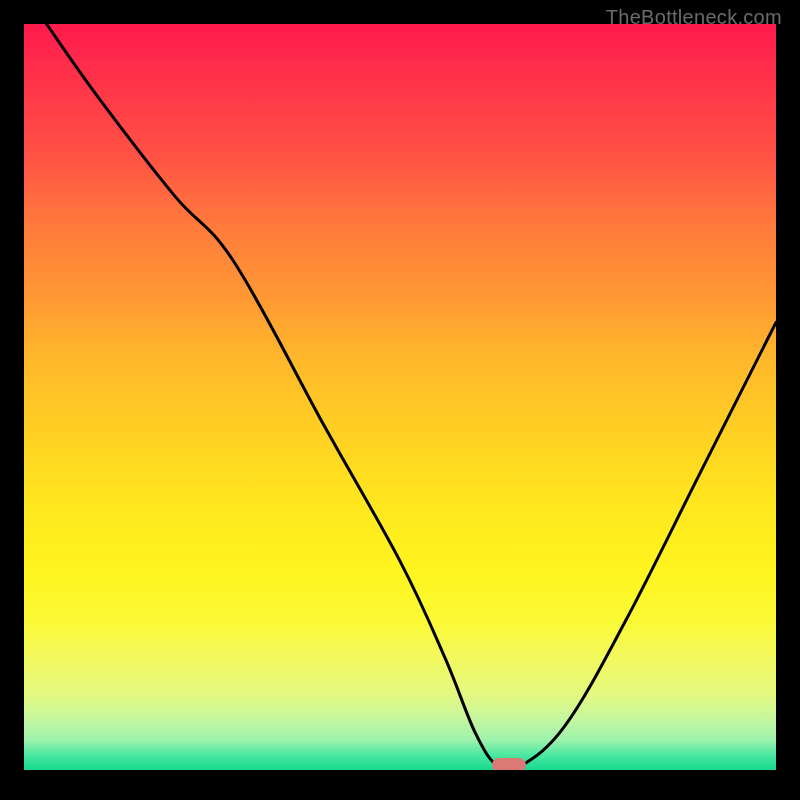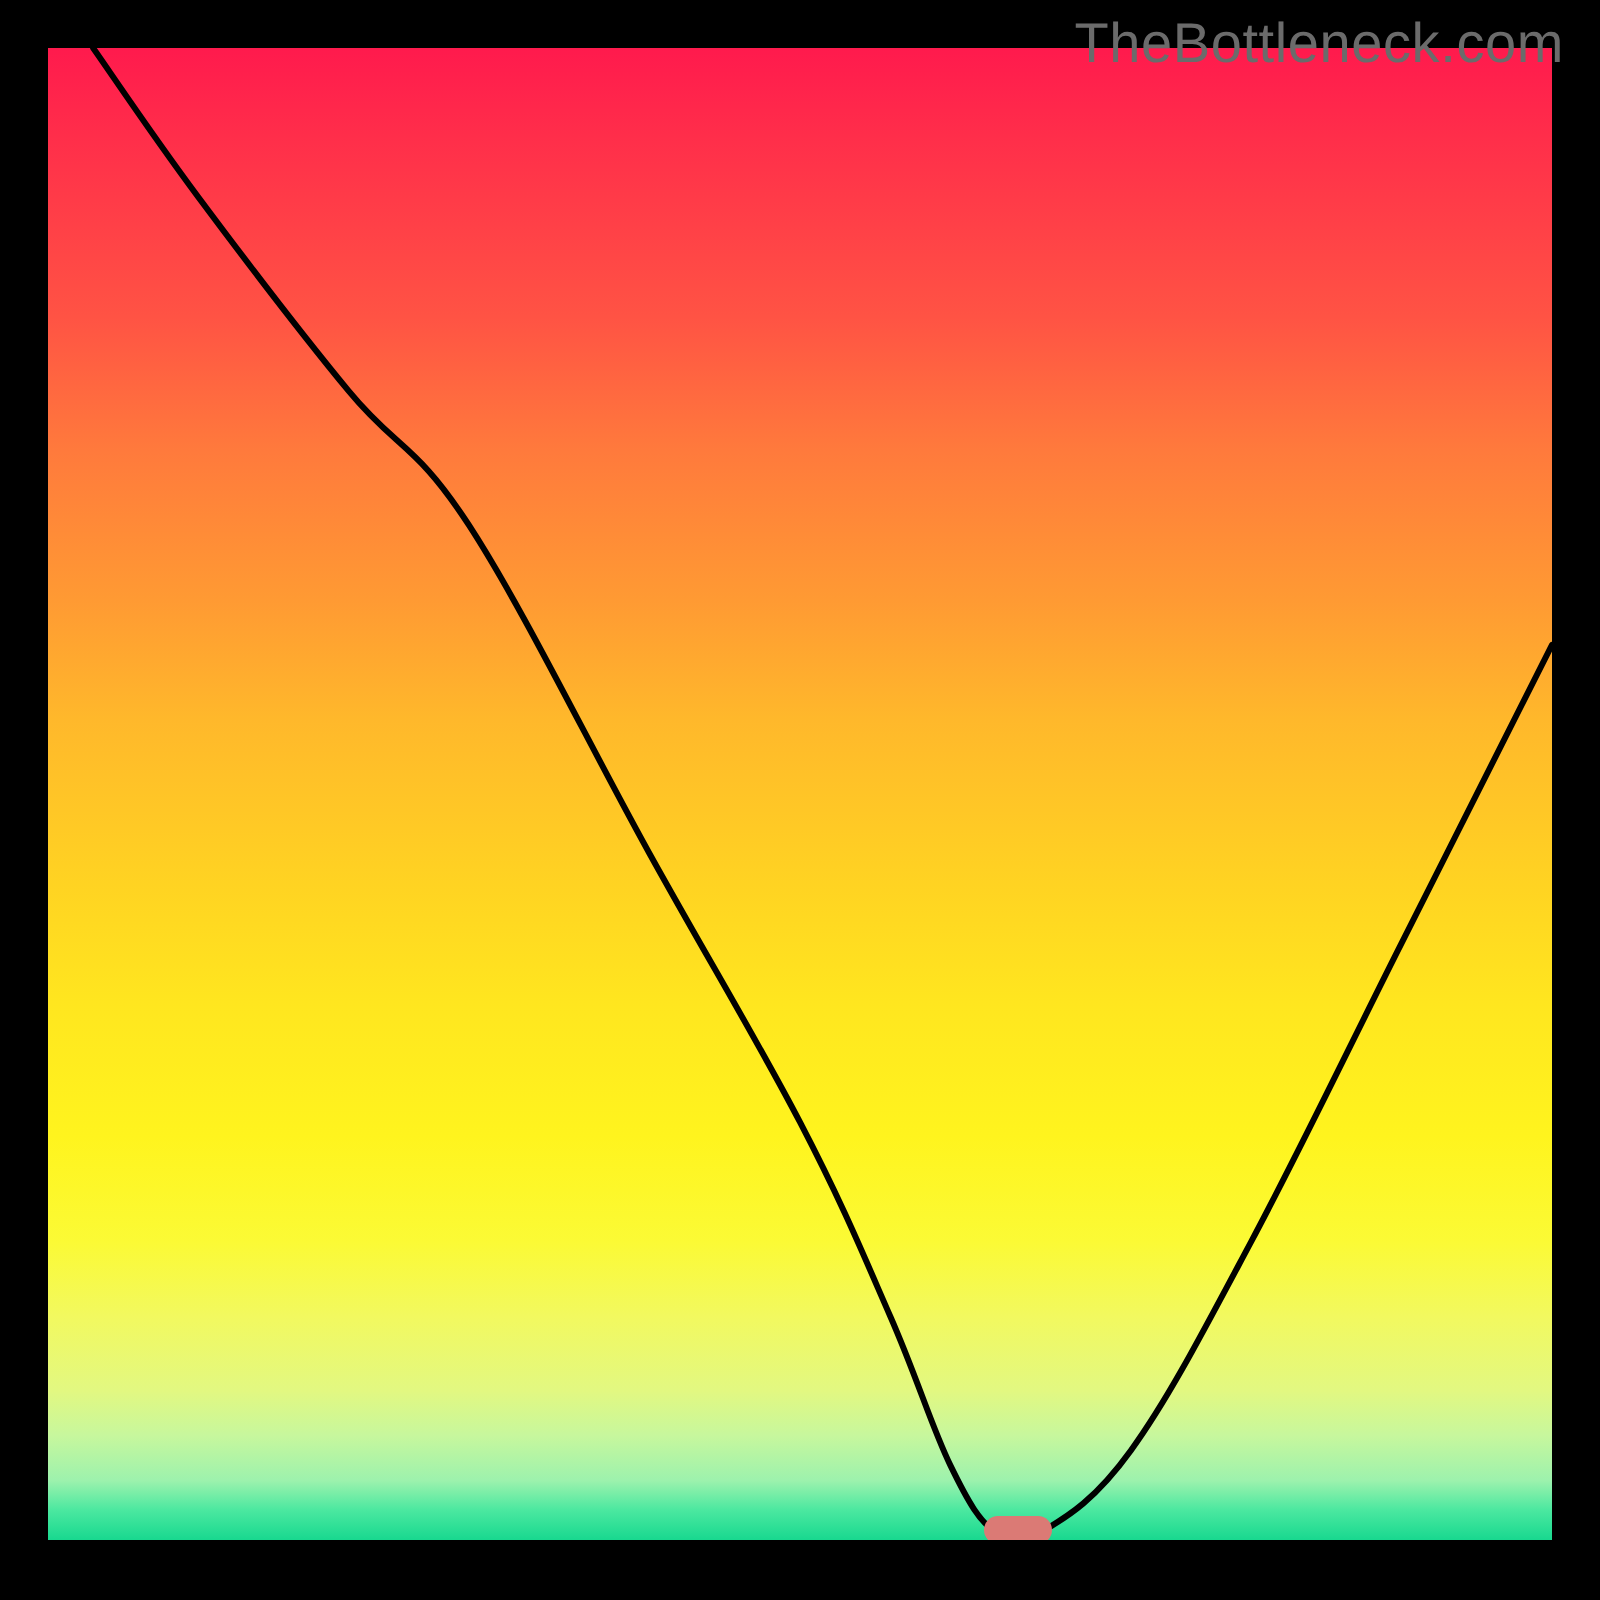--- a/index.html
+++ b/index.html
@@ -10,21 +10,21 @@
     background: #000;
     position: relative;
     font-family: Arial, Helvetica, sans-serif;
   }
 
   .watermark {
     position: absolute;
     top: 6px;
     right: 18px;
     color: #6b6b6b;
-    font-size: 28px;
+    font-size: 20px;
     font-weight: 400;
     letter-spacing: 0.3px;
     z-index: 20;
   }
 
   .frame {
     position: absolute;
     top: 24px;
     left: 24px;
     width: 752px;

